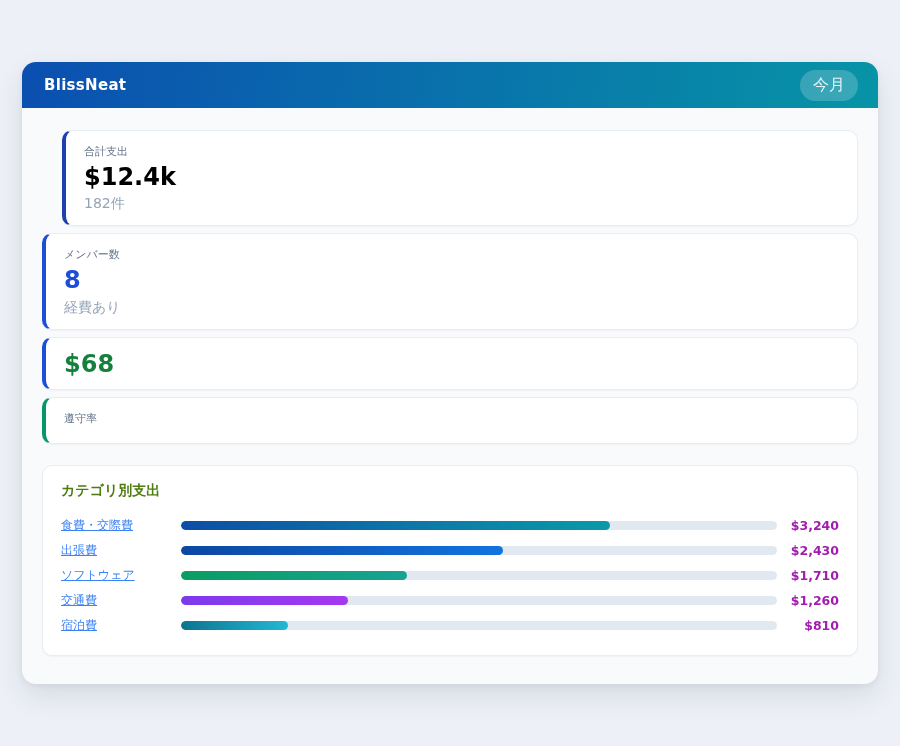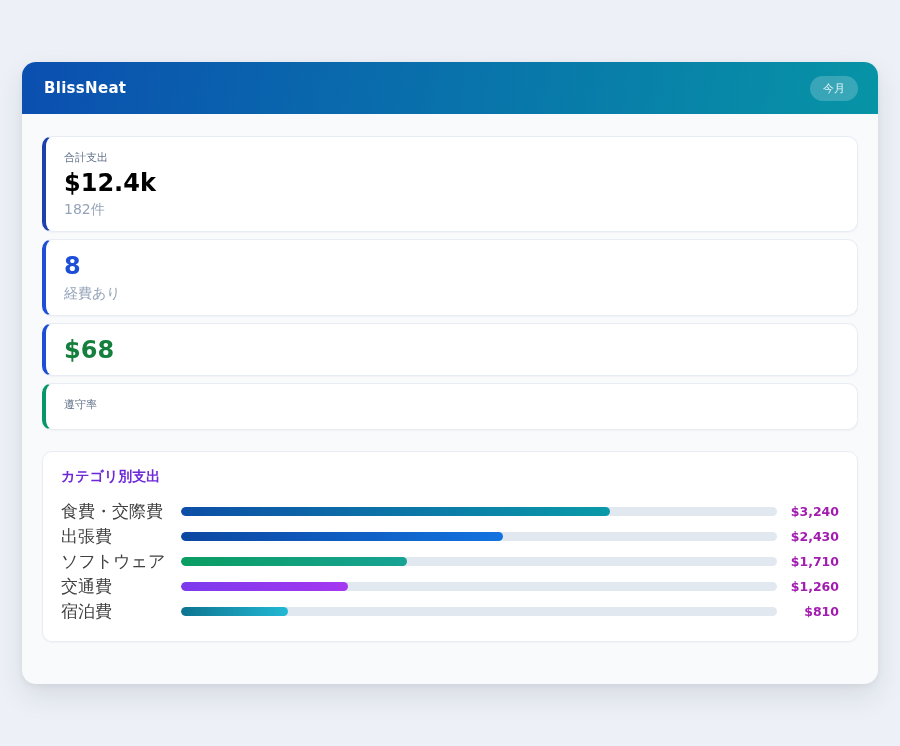--- a/index.html
+++ b/index.html
@@ -12,36 +12,36 @@
   .panel {
     width: 856px;
     margin: 62px 22px 0 22px;
     background: #f8fafc;
     border-radius: 14px;
     box-shadow: 0 12px 28px rgba(15,23,42,0.10), 0 2px 6px rgba(15,23,42,0.05);
     overflow: hidden;
     height: 622px;
   }
   .app-header {
-    height: 52px;
+    height: 46px;
     display: flex;
     align-items: center;
     justify-content: space-between;
     padding: 0 20px 0 22px;
   }
   .app-title {
     color: #ffffff;
     font-weight: bold;
     font-size: 15px;
     letter-spacing: 0.3px;
   }
   .badge {
     background: rgba(255,255,255,0.20);
     color: #e3f3f7;
-    font-size: 11px;
+    font-size: 16px;
     padding: 5px 13px;
     border-radius: 999px;
     cursor: default;
   }
   .panel-body { padding: 22px 20px 20px 20px; }
   .stat-card {
     background: #ffffff;
     border: 1px solid #e8edf4;
     border-left-width: 4px;
     border-left-style: solid;
@@ -70,33 +70,34 @@
     margin-top: 21px;
     background: #ffffff;
     border: 1px solid #e8edf4;
     border-radius: 10px;
     padding: 16px 18px 17px 18px;
     box-shadow: 0 1px 2px rgba(15,23,42,0.04);
   }
   .category-title {
     font-size: 14px;
     font-weight: bold;
-    color: #6d28d9;
+    color: #4d7c0f;
     margin-bottom: 13px;
   }
   .cat-row {
     display: flex;
     align-items: center;
     height: 25px;
   }
   .cat-label {
     width: 120px;
     flex: 0 0 120px;
-    font-size: 17px;
-    color: #404040;
+    font-size: 12px;
+    color: #3b82f6;
+    text-decoration: underline;
   }
   .bar-track {
     flex: 1;
     height: 9px;
     background: #e2e8f0;
     border-radius: 5px;
     overflow: hidden;
   }
   .bar-fill {
     height: 100%;
@@ -116,27 +117,28 @@
 
 <div class="panel">
 
   <div class="app-header" style="background: linear-gradient(100deg, rgb(11, 79, 176), rgb(7, 148, 166));">
     <span class="app-title">BlissNeat</span>
     <span class="badge">今月</span>
   </div>
 
   <div class="panel-body">
 
-    <div class="stat-card" style="border-left-color: rgb(30, 64, 175);">
+    <div class="stat-card" style="border-left-color: rgb(30, 64, 175); margin-left: 20px;">
       <div class="stat-label">合計支出</div>
       <div class="stat-value" style="color: #000000;">$12.4k</div>
       <div class="stat-sub">182件</div>
     </div>
 
     <div class="stat-card" style="border-left-color: rgb(29, 78, 216);">
+      <div class="stat-label">メンバー数</div>
       <div class="stat-value" style="color: rgb(29, 78, 216);">8</div>
       <div class="stat-sub">経費あり</div>
     </div>
 
     <div class="stat-card" style="border-left-color: rgb(29, 78, 216);">
       <div class="stat-value" style="color: #15803d;">$68</div>
 
     </div>
 
     <div class="stat-card" style="border-left-color: rgb(5, 150, 105);">

